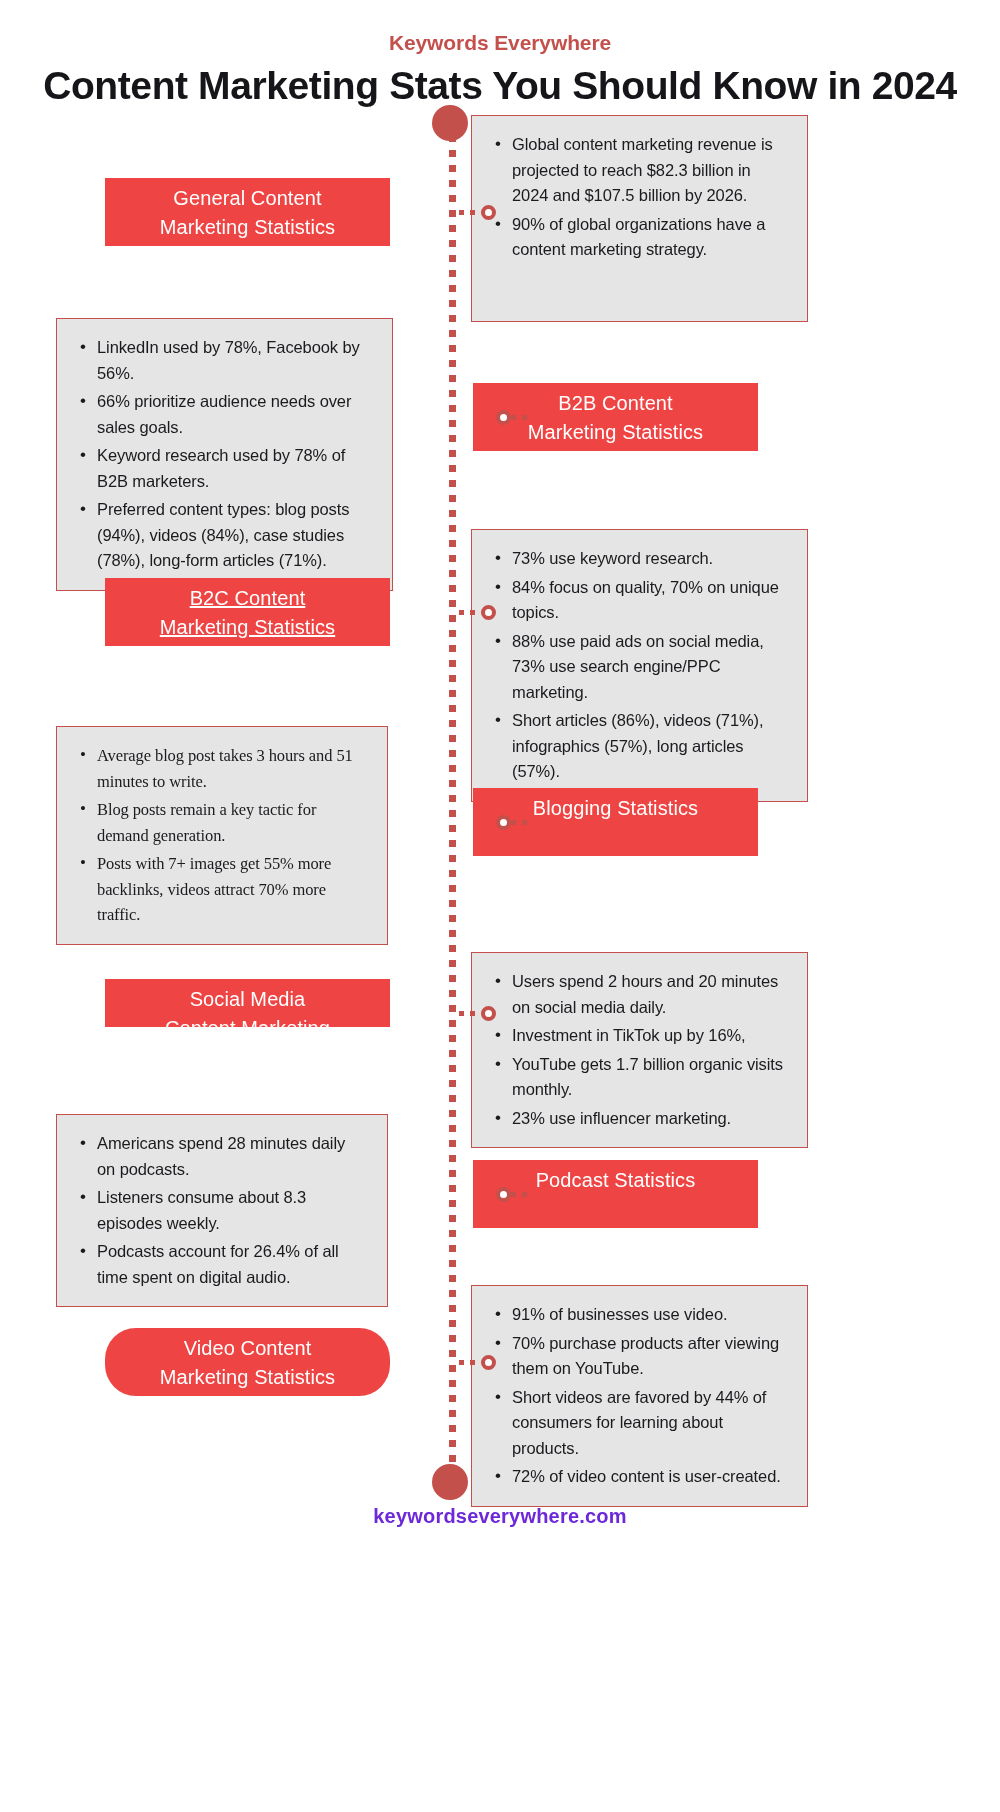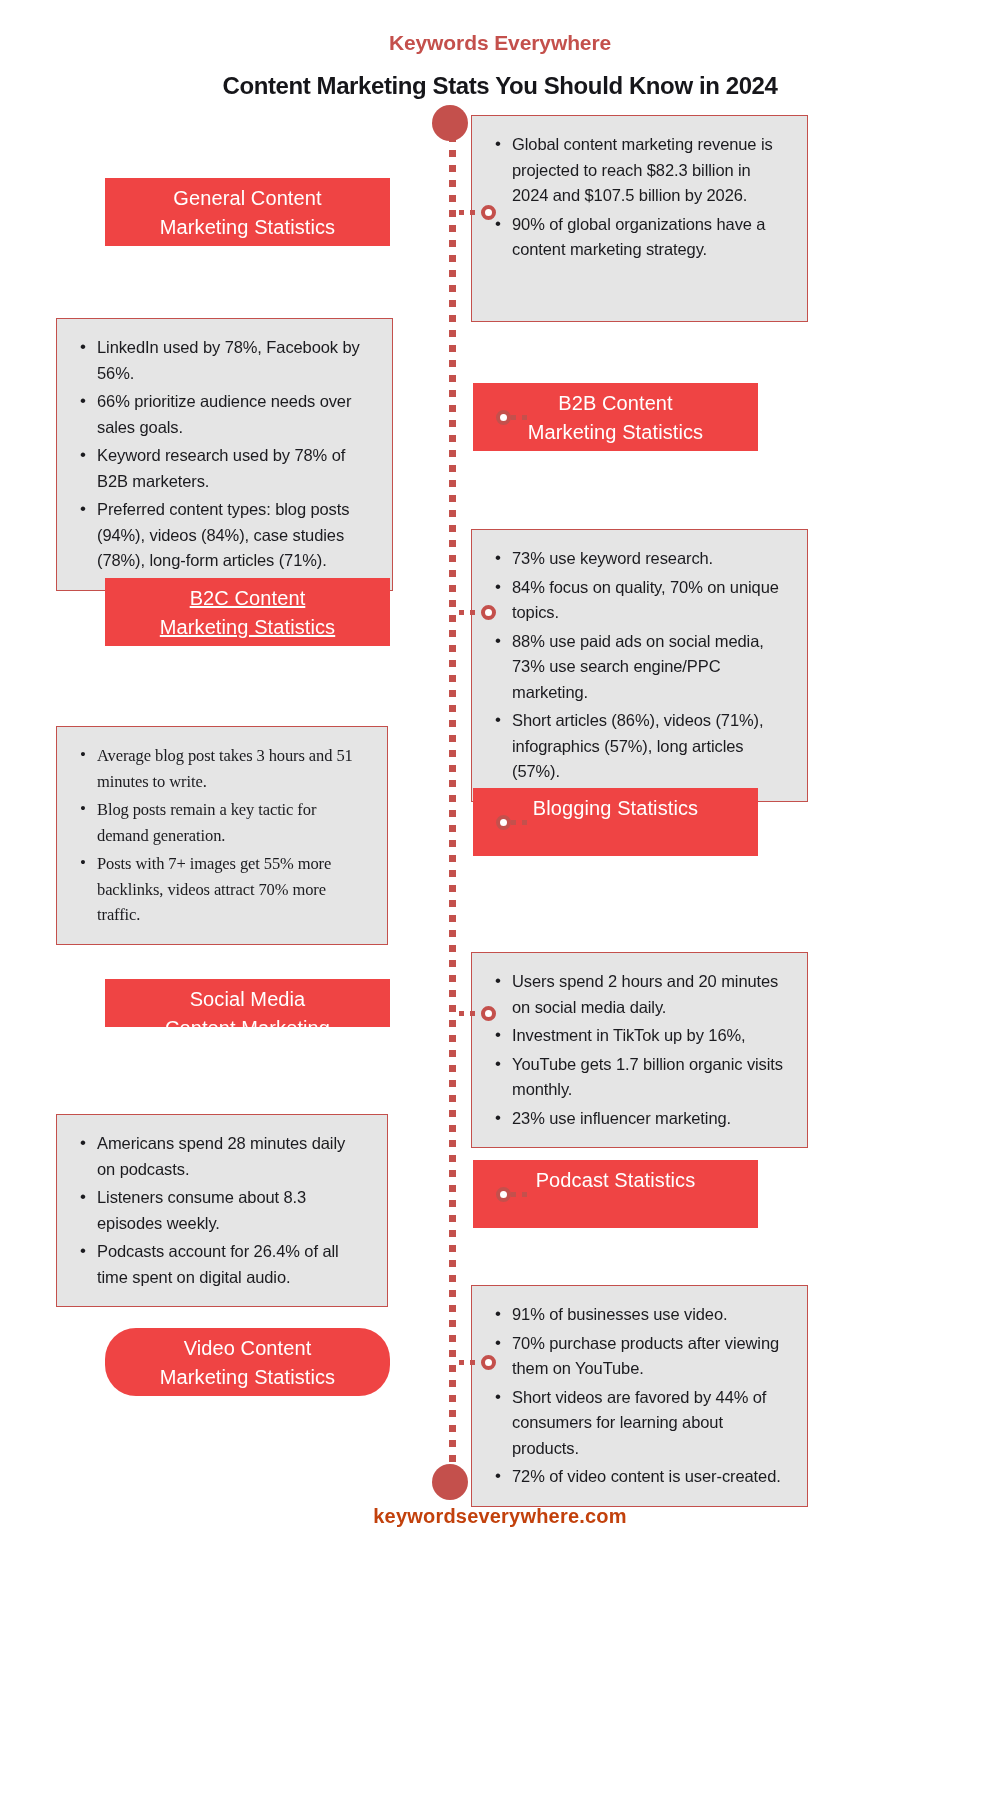--- a/index.html
+++ b/index.html
@@ -29,21 +29,21 @@
   }
   #brand {
     font-size: 21px;
     font-weight: bold;
     color: #c4504c;
     letter-spacing: -0.1px;
     line-height: 26px;
   }
   #headline {
     margin-top: 10px;
-    font-size: 24px;
+    font-size: 39px;
     font-weight: bold;
     color: #16161a;
     letter-spacing: -0.4px;
     line-height: 40px;
   }
 
   
   #timeline {
     position: absolute;
     left: 425px;
@@ -143,21 +143,21 @@
 
   
   #footer {
     position: absolute;
     left: 0;
     top: 1505px;
     width: 1000px;
     text-align: center;
     font-size: 20px;
     font-weight: bold;
-    color: #c2410c;
+    color: #6d28d9;
     letter-spacing: 0.2px;
   }
 </style>
 </head>
 <body>
 
 <div id="page">
 
   <div id="header">
     <div id="brand">Keywords Everywhere</div>

